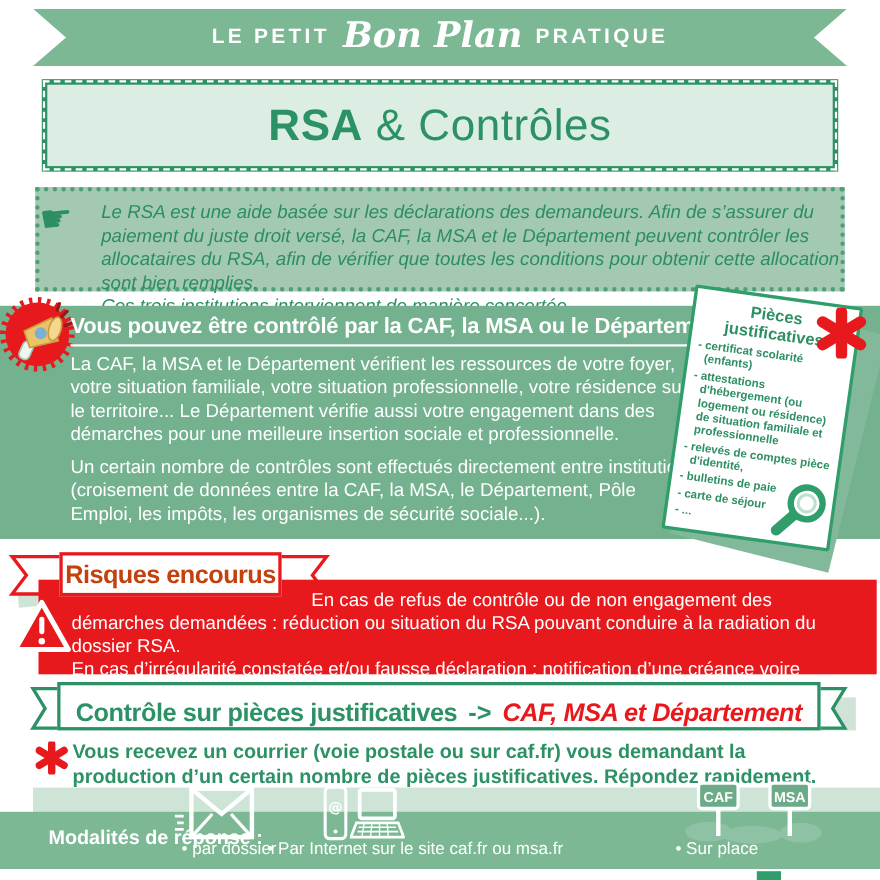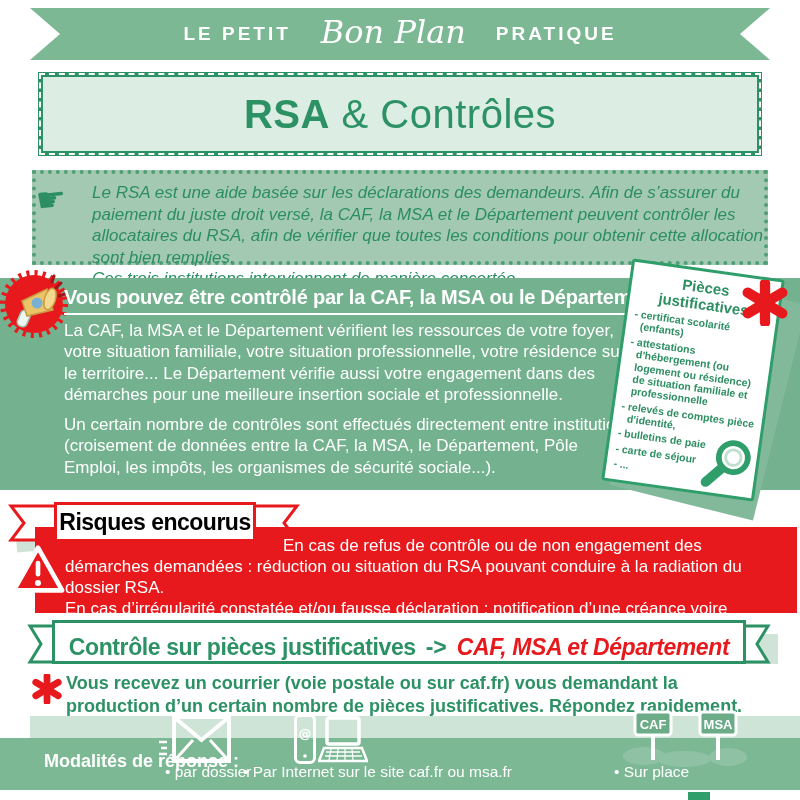--- a/index.html
+++ b/index.html
@@ -3,23 +3,23 @@
 <meta charset="utf-8">
 <style>
   html,body{margin:0;padding:0;background:#fff;}
   #canvas{position:relative;width:800px;height:800px;background:#fff;overflow:hidden;
           font-family:"Liberation Sans",sans-serif;}
   .abs{position:absolute;}
 
   
   .top-ribbon{left:30px;top:8px;width:740px;height:52px;background:#7cb894;
     clip-path:polygon(0 0,100% 0,calc(100% - 30px) 50%,100% 100%,0 100%,30px 50%);
-    display:flex;align-items:center;justify-content:center;gap:30px;color:#fff;}
+    display:flex;align-items:center;justify-content:center;gap:12px;color:#fff;}
   .banner-side{font-size:19px;font-weight:700;letter-spacing:3px;}
-  .banner-brand{font-family:"DejaVu Serif",serif;font-style:italic;font-weight:400;
+  .banner-brand{font-family:"DejaVu Serif",serif;font-style:italic;font-weight:700;
     font-size:32px;margin-top:-5px;}
 
   
   .title-box{left:38px;top:72px;width:724px;height:84px;background:#dcede3;
     border:5px solid #2c9164;box-sizing:border-box;display:flex;align-items:center;
     justify-content:center;}
   .title-box::before{content:"";position:absolute;inset:-4px;border:2px dashed #fff;}
   .title-text{font-size:40px;color:#2c9164;letter-spacing:.5px;}
   .title-bold{font-weight:700;text-align:right;}
 
@@ -55,21 +55,21 @@
     transform:rotate(-5deg);z-index:1;}
   .risk-panel{left:35px;top:527px;width:762px;height:86px;background:#e8191c;
     box-sizing:border-box;padding:8px 14px 8px 30px;color:#fff;font-size:17px;
     line-height:1.24;z-index:2;}
   .risk-panel p{margin:0;}
   .risk-indent{text-indent:218px;}
   .risk-tail{z-index:2;}
   .risk-box{left:54px;top:502px;width:202px;height:40px;background:#fff;
     border:3px solid #e8191c;box-sizing:border-box;display:flex;align-items:center;
     justify-content:center;z-index:3;}
-  .risk-title{color:#000000;font-weight:700;font-size:23px;letter-spacing:-.5px;text-align:center;}
+  .risk-title{color:#c2410c;font-weight:700;font-size:23px;letter-spacing:-.5px;text-align:center;}
   .warning{left:10px;top:544px;z-index:4;}
 
   
   .ctrl-shadow{left:74px;top:634px;width:704px;height:30px;background:#cfe3d7;z-index:1;}
   .ctrl-box{left:52px;top:620px;width:694px;height:44px;background:#fff;
     border:3px solid #2c9164;box-sizing:border-box;display:flex;align-items:flex-end;
     justify-content:center;gap:10px;z-index:3;}
   .ctrl-green{color:#2c9164;font-weight:700;font-size:23px;letter-spacing:-.4px;}
   .ctrl-arrow{color:#2c9164;font-weight:700;font-size:23px;}
   .ctrl-red{color:#e8191c;font-weight:700;font-size:23px;letter-spacing:-.4px;font-style:italic;}

